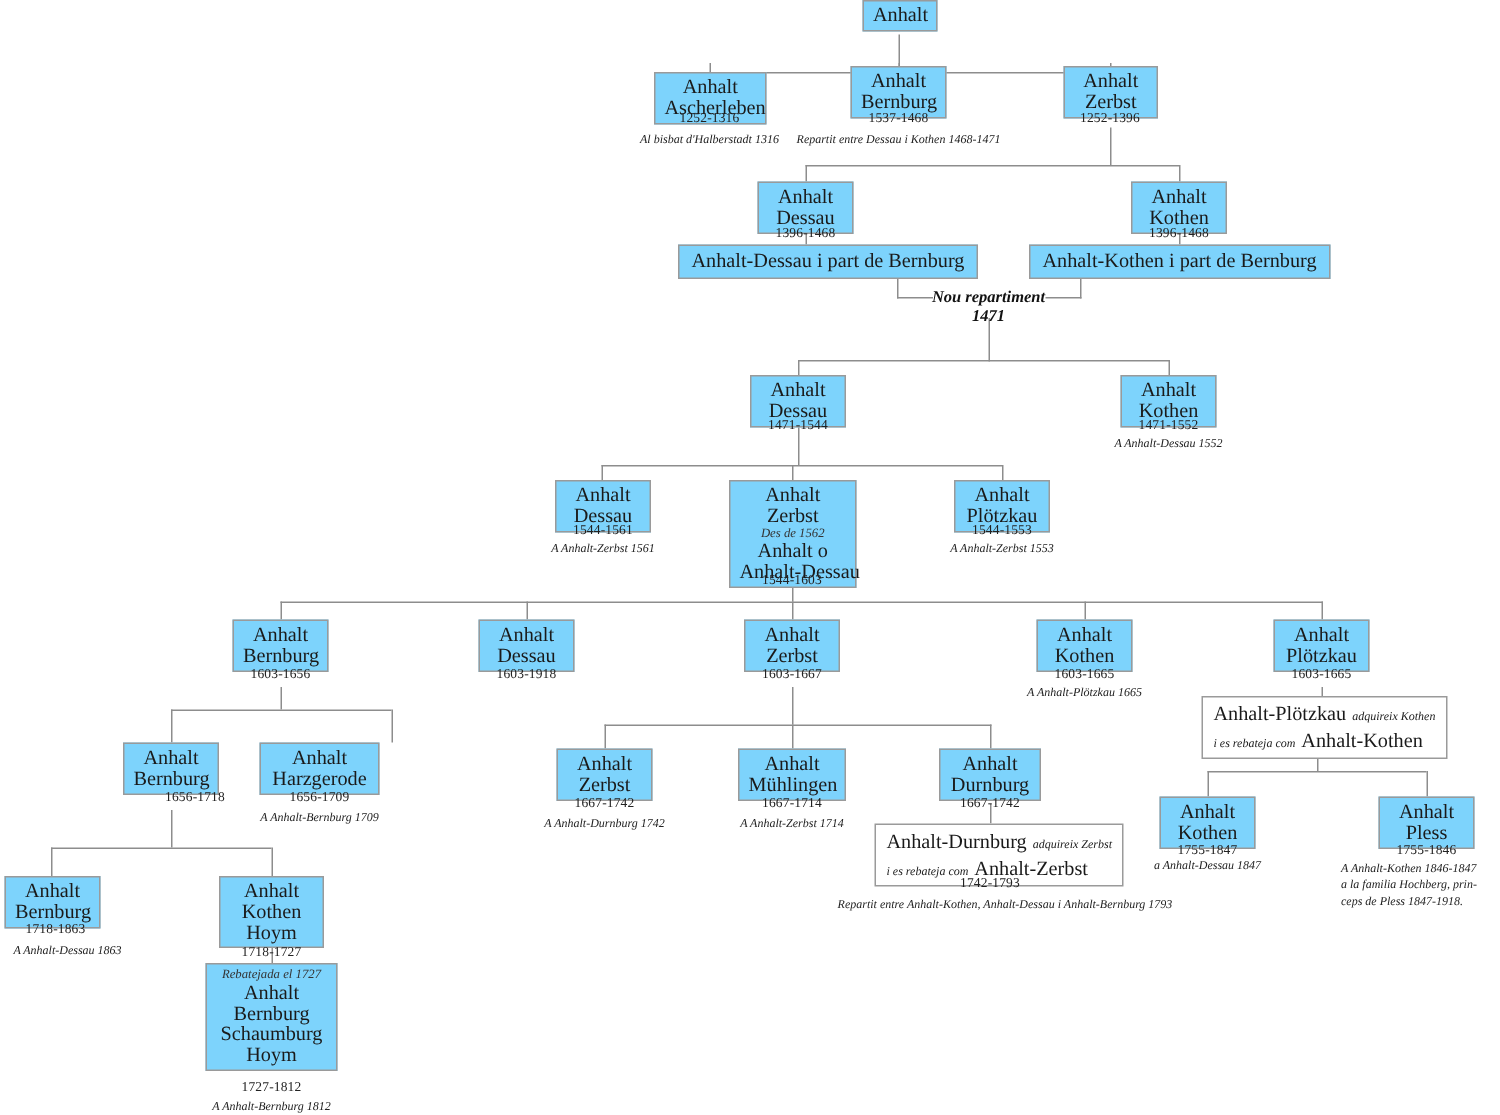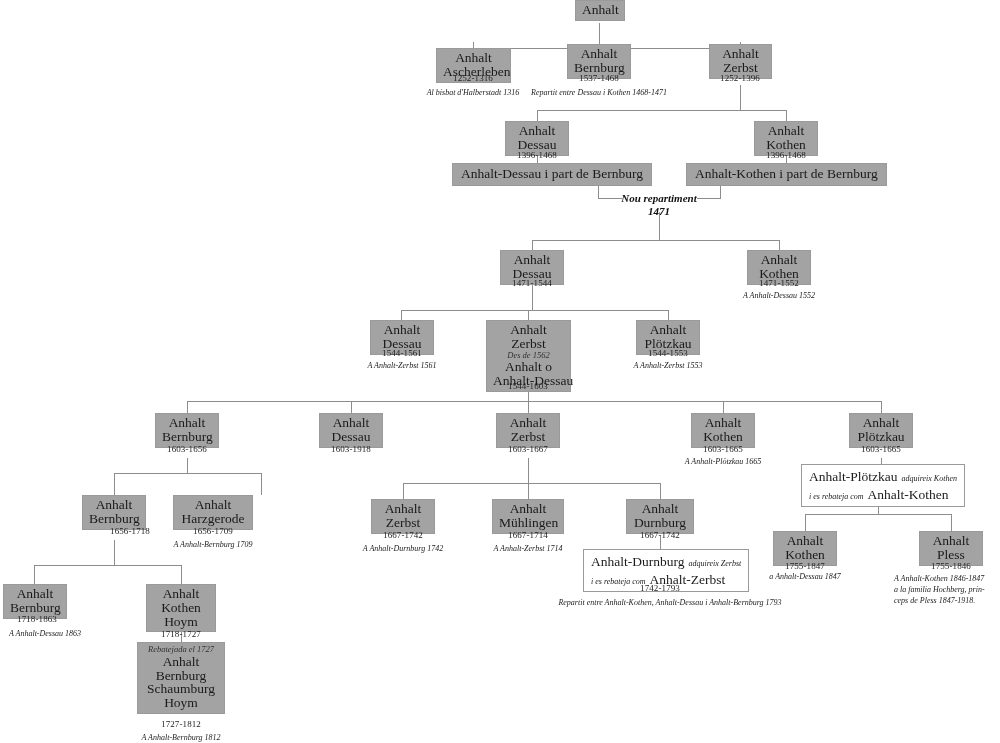--- a/index.html
+++ b/index.html
@@ -10,21 +10,21 @@
     background:#ffffff;
     font-family:"Liberation Serif","DejaVu Serif",serif;
     color:#1a1a1a;
     overflow:hidden;
   }
   
   .node{
     position:absolute;
     box-sizing:border-box;
     border:1px solid #9a9a9a;
-    background:#a3a3a3;
+    background:#7dd3fc;
     text-align:center;
     line-height:1.02;
     padding:2px 6px 3px 6px;
     white-space:nowrap;
   }
   .node .ln{display:block;font-size:13.5px;}
   .node .sm{display:block;font-size:8.5px;font-style:italic;color:#333;line-height:1.15;}
   .wide{white-space:nowrap;font-size:13.5px;padding:3px 8px 4px 8px;}
   
   .years{

